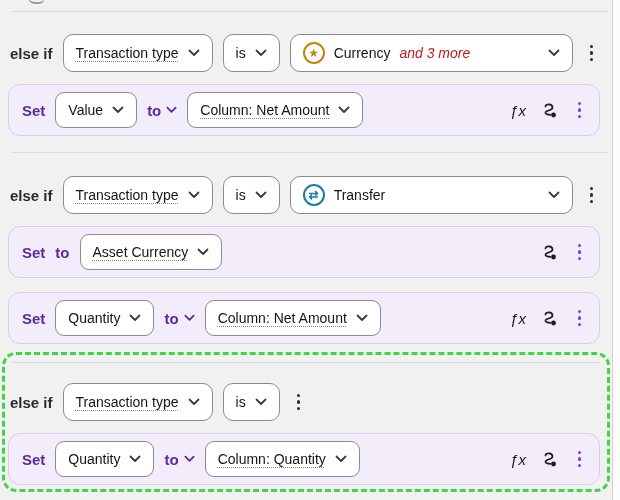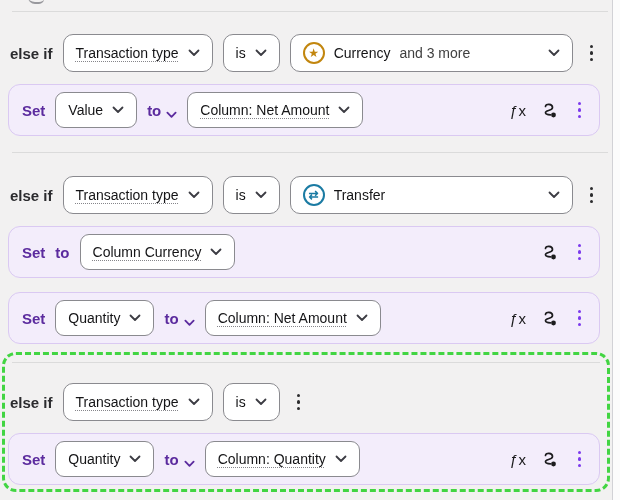--- a/index.html
+++ b/index.html
@@ -20,21 +20,21 @@
     display:flex; align-items:center; gap:10px; }
   .kw { font-size:15px; font-weight:700; color:#2B2B2E; white-space:nowrap; }
 
   
   .dd { display:flex; align-items:center; gap:9px; background:#FFFFFF;
     border:1.5px solid #8A8A8F; border-radius:10px; height:38px; padding:0 12px;
     font-size:14px; color:#141416; box-sizing:border-box; cursor:pointer; white-space:nowrap; }
   .dd-wide { flex:1; }
   .dd-wide .chev { margin-left:auto; }
   .dotted { text-decoration:underline dotted #85858A; text-underline-offset:3px; text-decoration-thickness:1px; }
-  .suffix { color:#404040; }
+  .suffix { color:#b91c1c;font-style:italic; }
 
   .chev { display:inline-flex; }
 
   
   .circ { width:22px; height:22px; border-radius:50%; box-sizing:border-box;
     display:flex; align-items:center; justify-content:center; flex:0 0 auto; }
   .circ-star { border:2px solid #C2860E; color:#C2860E; font-size:12px; }
   .circ-star span { line-height:1; transform:translateY(-0.5px); }
   .circ-transfer { border:2px solid #1B7BA3; color:#1B7BA3; font-size:12px; font-weight:700; }
   .circ-pause { border:2px solid #48484C; gap:3px; }
@@ -44,24 +44,24 @@
   .kebab { display:flex; flex-direction:column; gap:3px; padding:4px 5px; cursor:pointer;
     background:none; border:none; margin-left:2px; }
   .kebab i { width:3.5px; height:3.5px; border-radius:50%; background:#2C2C2E; display:block; }
   .kebab-purple i { background:#7C3AED; }
 
   
   .set-row { position:absolute; left:8px; width:592px; height:52px;
     background:#F3EDFB; border:1.5px solid #DAC9F2; border-radius:12px;
     display:flex; align-items:center; gap:10px; padding:0 13px; box-sizing:border-box; }
   .set-kw { color:#5B2B9E; font-weight:700; font-size:15px; }
-  .to-kw { color:#5B2B9E; font-weight:700; font-size:15px; display:flex; align-items:flex-end; gap:5px; }
+  .to-kw { color:#5B2B9E; font-weight:700; font-size:15px; display:flex; align-items:center; gap:5px; }
   .set-row .dd { height:36px; border-radius:9px;justify-content:flex-end; }
   .spacer { flex:1; }
-  .fx { font-size:15px; color:#1C1C1E; padding:0 2px; cursor:pointer; letter-spacing:0.5px; }
+  .fx { font-style:italic; font-size:15px; color:#1C1C1E; padding:0 2px; cursor:pointer; letter-spacing:0.5px; }
   .flow { display:inline-flex; cursor:pointer; padding:0 2px; }
 
   
   .highlight { position:absolute; left:2px; top:352px; width:608px; height:140px;
     border:3px dashed #42D542; border-radius:14px; box-sizing:border-box; }
   .highlight .divider { left:7px; width:588px; top:7px; }
   .highlight .cond-row { left:5px; top:20px; width:586px; }
   .highlight .set-row { left:3px; top:78px; }
 </style>
 </head>
@@ -190,21 +190,21 @@
         <i></i>
       </button>
   </div>
 
   <div class="set-row" style="top:226px">
     <span class="set-kw">Set</span>
     <span class="to-kw">
       <span>to</span>
     </span>
     <button class="dd">
-      <span class="dotted">Column Currency</span>
+      <span class="dotted">Asset Currency</span>
       <span class="chev">
           <svg width="12" height="8" viewBox="0 0 12 8">
             <path d="M1.5 1.5 L6 6 L10.5 1.5" fill="none" stroke="#3C3C43" stroke-width="1.8" stroke-linecap="round" stroke-linejoin="round"></path>
           </svg>
         </span>
     </button>
     <span class="spacer"></span>
     <span class="flow">
         <svg width="18" height="18" viewBox="0 0 18 18">
           <path d="M4.5 5.5 C4.5 2.5 11.5 2.5 11.5 6.5 C11.5 10 4.5 9 4.5 11.5 C4.5 13.5 7 13.8 9.5 13.8" fill="none" stroke="#1C1C1E" stroke-width="1.7" stroke-linecap="round"></path>

